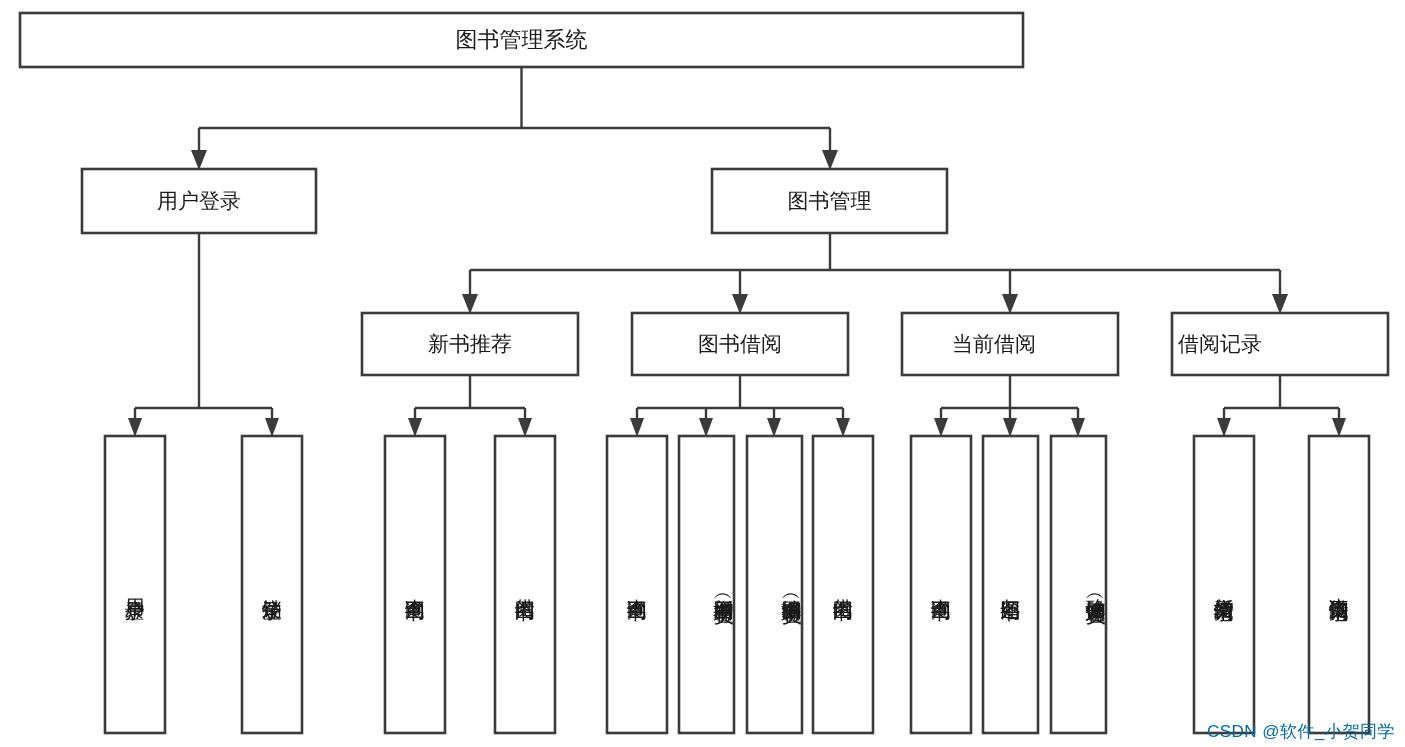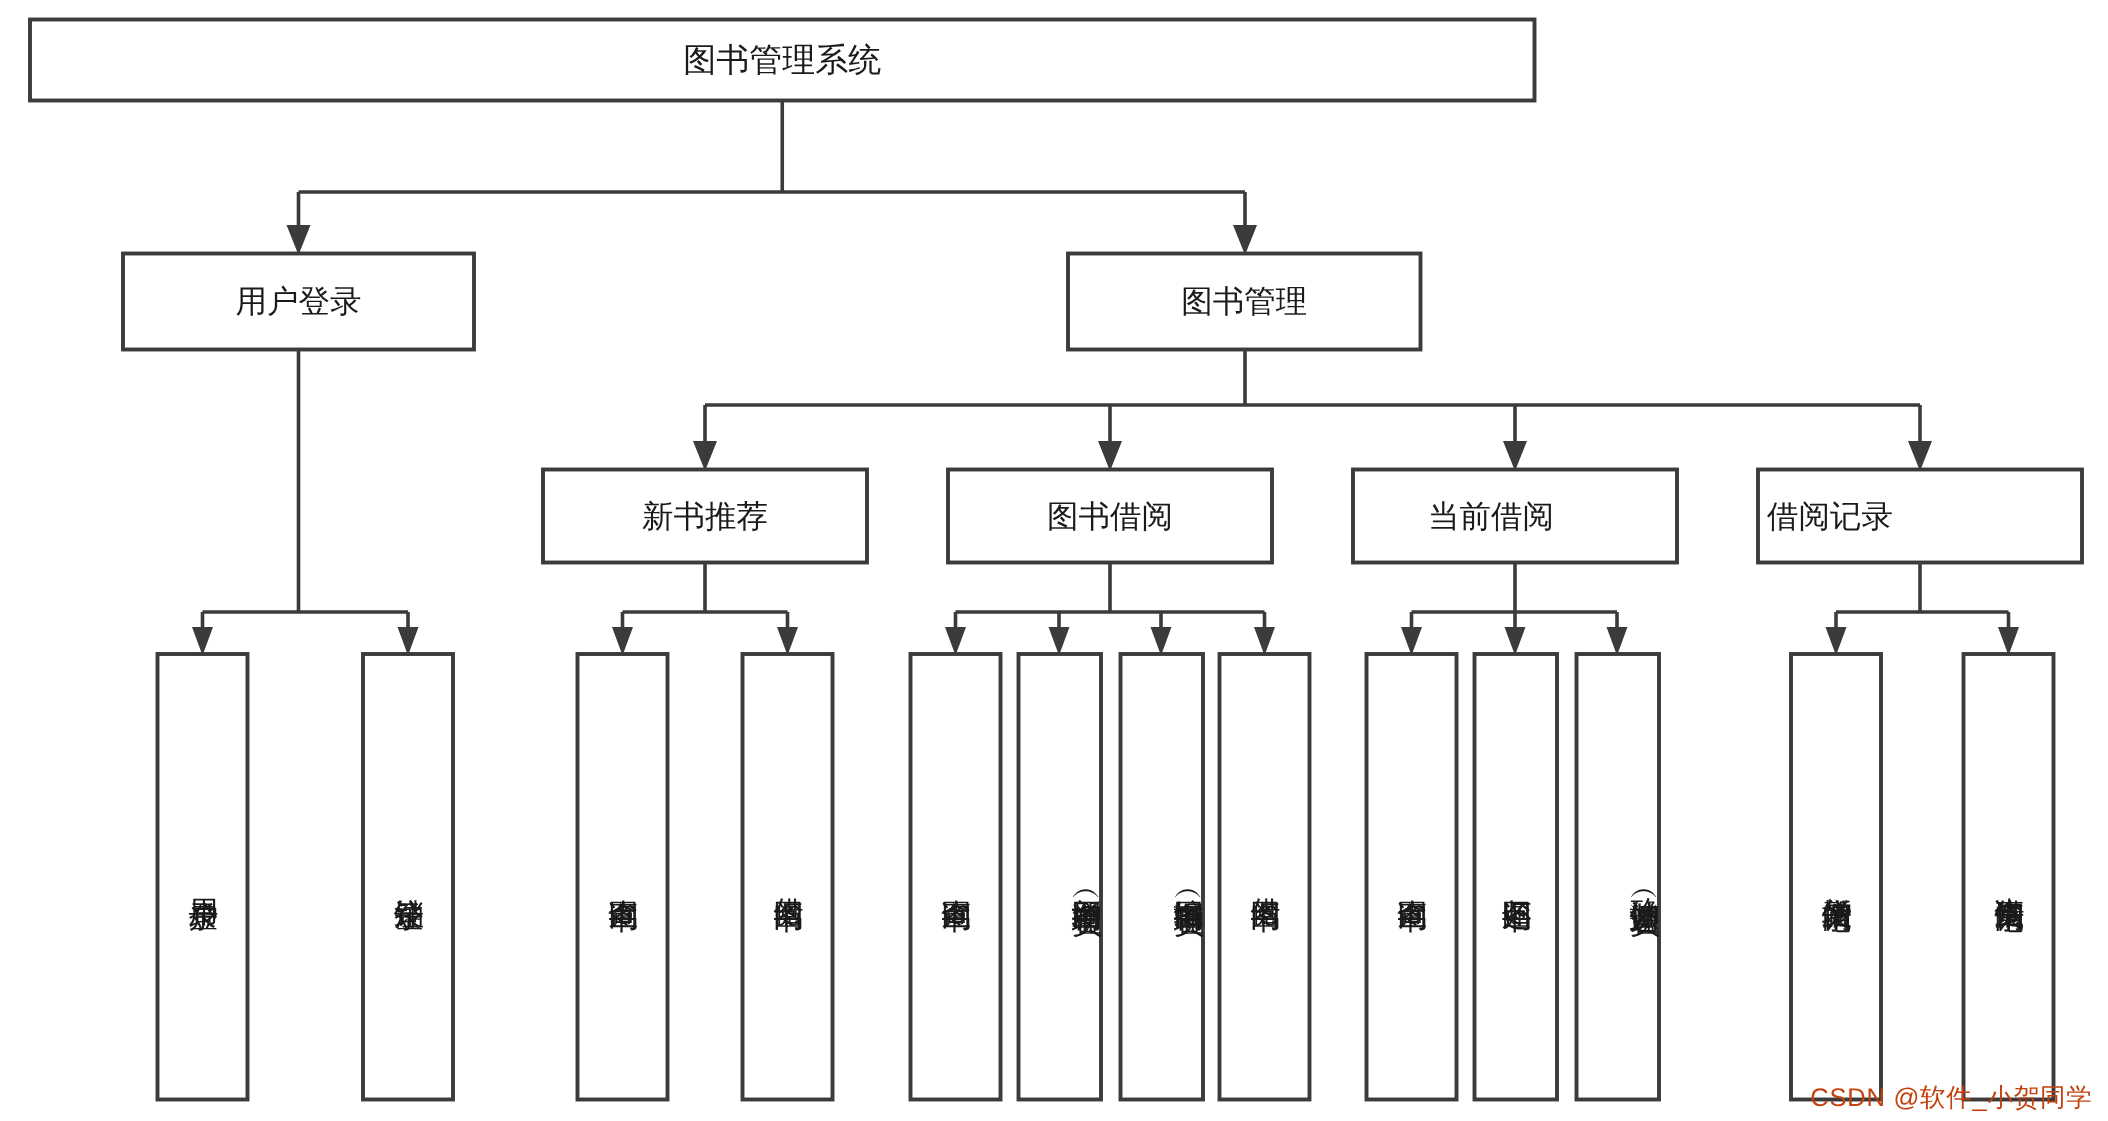--- a/index.html
+++ b/index.html
@@ -69,21 +69,21 @@
     justify-content: center;
     white-space: nowrap;
     pointer-events: none;
   }
   .watermark {
     position: absolute;
     right: 10px;
     bottom: 4px;
     font-family: "Liberation Sans", "DejaVu Sans", sans-serif;
     font-size: 17px;
-    color: #c2410c;
+    color: #0369a1;
     letter-spacing: 0.5px;
     user-select: none;
     margin-top: 32px;
   }
 </style>
 </head>
 <body>
 
 <div id="diagram-root">
 

